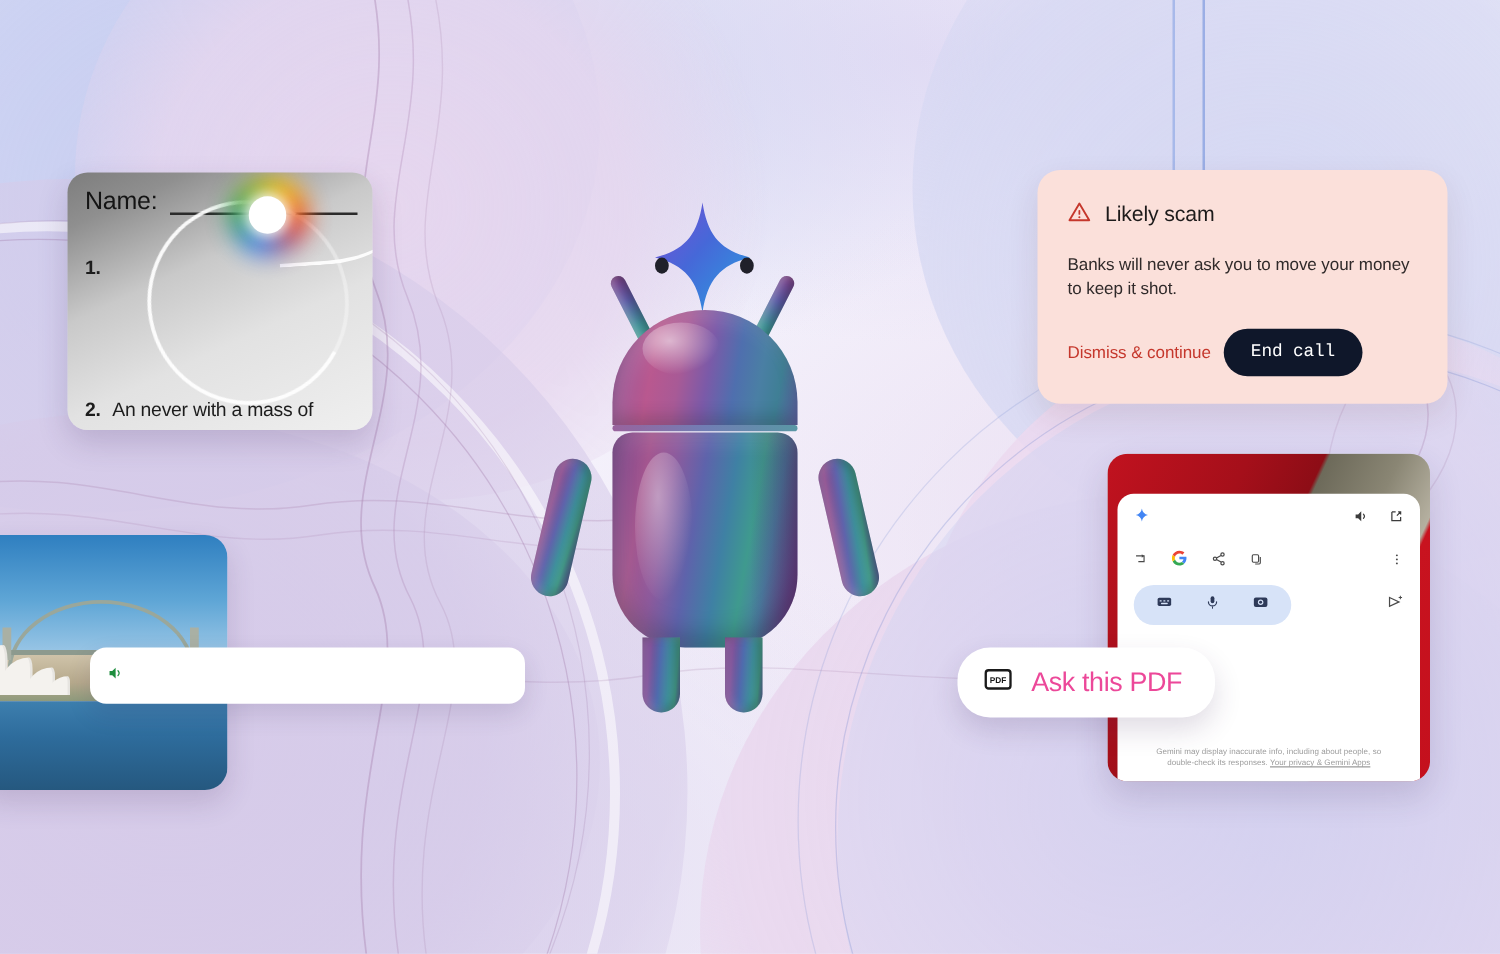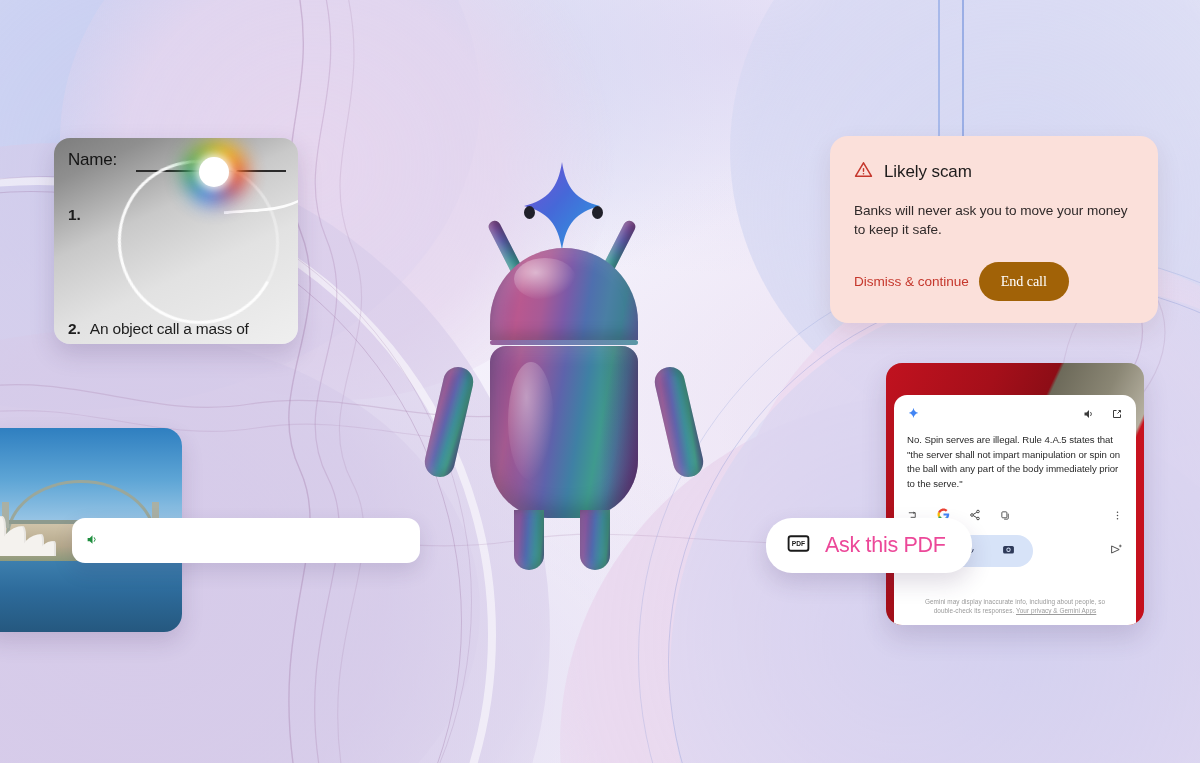--- a/index.html
+++ b/index.html
@@ -41,21 +41,21 @@
   svg.lines{position:absolute;inset:0;width:1200px;height:763px;}
 
   
   .worksheet{
     position:absolute;left:54px;top:138px;width:244px;height:206px;
     border-radius:16px;overflow:hidden;
     background:linear-gradient(155deg,#7d7d7d 0%,#8f8f8f 14%,#c9c9c9 38%,#e2e2e2 62%,#efefef 100%);
     box-shadow:0 10px 24px rgba(60,40,90,.18);
   }
   .ws-inner{position:relative;width:100%;height:100%;}
-  .ws-name{position:absolute;left:14px;top:12px;font-size:17px;color:#141414;letter-spacing:-.2px;}
+  .ws-name{position:absolute;left:14px;top:12px;font-size:20px;color:#141414;letter-spacing:-.2px;}
   .ws-rule{position:absolute;left:82px;top:32px;width:150px;height:1.5px;background:#2b2b2b;}
   .ws-glow{position:absolute;left:128px;top:2px;width:66px;height:66px;border-radius:50%;
     background:conic-gradient(from 200deg,#4285f4 0deg,#34a853 80deg,#fbbc05 190deg,#ea4335 265deg,#4285f4 360deg);
     filter:blur(9px);opacity:.95;}
   .ws-dot{position:absolute;left:145px;top:19px;width:30px;height:30px;border-radius:50%;background:#fff;
     box-shadow:0 0 10px 3px rgba(255,255,255,.85);}
   .ws-circle{position:absolute;left:64px;top:22px;width:155px;height:158px;border-radius:50%;
     border:3px solid rgba(255,255,255,.92);border-right-color:rgba(255,255,255,.35);
     transform:rotate(-16deg);filter:blur(.3px);}
   .ws-tail{position:absolute;left:168px;top:24px;width:96px;height:46px;
@@ -98,22 +98,22 @@
   .scam{
     position:absolute;left:830px;top:136px;width:280px;
     background:#fbe0da;border-radius:18px;padding:24px 24px 22px 24px;
     box-shadow:0 10px 24px rgba(90,40,40,.10);
   }
   .scam-head{display:flex;align-items:center;gap:11px;text-align:center;}
   .scam-title{font-size:17px;color:#1d1b1b;letter-spacing:-.1px;}
   .scam-body{margin-top:18px;font-size:13.6px;line-height:1.42;color:#302a2a;letter-spacing:-.05px;}
   .scam-actions{margin-top:22px;display:flex;align-items:center;gap:10px;}
   .dismiss{font-size:13.6px;color:#c5372c;letter-spacing:-.05px;cursor:pointer;}
-  .endcall{background:#a16207;color:#fff;font-size:14.2px;border:none;border-radius:22px;
-    padding:11px 22px;cursor:pointer;letter-spacing:-.1px;font-family:Liberation Serif, serif;}
+  .endcall{background:#0f172a;color:#fff;font-size:14.2px;border:none;border-radius:22px;
+    padding:11px 22px;cursor:pointer;letter-spacing:-.1px;font-family:Liberation Mono, monospace;}
 
   
   .phone{
     position:absolute;left:886px;top:363px;width:258px;height:262px;
     border-radius:16px;overflow:hidden;
     box-shadow:0 12px 26px rgba(60,40,90,.16);
     background:#c4c4c4;
   }
   .phone-photo{position:absolute;inset:0;
     background:
@@ -220,21 +220,21 @@
       <div class="ws-tail"></div>
       <div class="ws-glow"></div>
       <div class="ws-dot"></div>
 
       <div class="ws-q ws-q1">
         <b>1.</b>
         
       </div>
       <div class="ws-q ws-q2">
         <b>2.</b>
-        <span>An object call a mass of</span>
+        <span>An never with a mass of</span>
       </div>
     </div>
   </div>
 
   <div class="photo">
     <div class="sky"></div>
     <div class="land"></div>
     <div class="water"></div>
     <div class="bridge">
       <div class="arch"></div>
@@ -263,21 +263,21 @@
     <div class="scam-head">
       <span>
         <svg width="19" height="19" viewBox="0 0 24 24" fill="none">
           <path d="M12 3.5L22 20.5H2L12 3.5z" stroke="#c5372c" stroke-width="1.9" stroke-linejoin="round"></path>
           <rect x="11.1" y="10" width="1.8" height="5" rx=".9" fill="#c5372c"></rect>
           <circle cx="12" cy="17.4" r="1.05" fill="#c5372c"></circle>
         </svg>
       </span>
       <span class="scam-title">Likely scam</span>
     </div>
-    <div class="scam-body">Banks will never ask you to move your money to keep it safe.</div>
+    <div class="scam-body">Banks will never ask you to move your money to keep it shot.</div>
     <div class="scam-actions">
       <span class="dismiss">Dismiss &amp; continue</span>
       <button class="endcall">End call</button>
     </div>
   </div>
 
   <div class="phone">
     <div class="phone-photo"></div>
     <div class="sheet">
       <div class="sheet-head">
@@ -293,21 +293,20 @@
               <path d="M15.5 8.5a5 5 0 010 7" stroke="#3c3c3c" stroke-width="1.8" fill="none" stroke-linecap="round"></path>
             </svg>
           </span>
           <span>
             <svg width="12" height="12" viewBox="0 0 24 24" fill="none" stroke="#3c3c3c" stroke-width="2">
               <path d="M5 5h6M5 5v14h14v-6M13 11l6-6M15 5h4v4"></path>
             </svg>
           </span>
         </span>
       </div>
-      <div class="ans">No. Spin serves are illegal. Rule 4.A.5 states that "the server shall not impart manipulation or spin on the ball with any part of the body immediately prior to the serve."</div>
 
       <div class="iconrow">
         <span class="grp">
           <span>
             <svg width="11" height="11" viewBox="0 0 24 24" fill="none" stroke="#4a4a4a" stroke-width="2">
               <path d="M4 6h14v10H8"></path>
                 <path d="M18 6l-4-3v6z" fill="#4a4a4a" stroke="none"></path>
             </svg>
           </span>
           <span>

